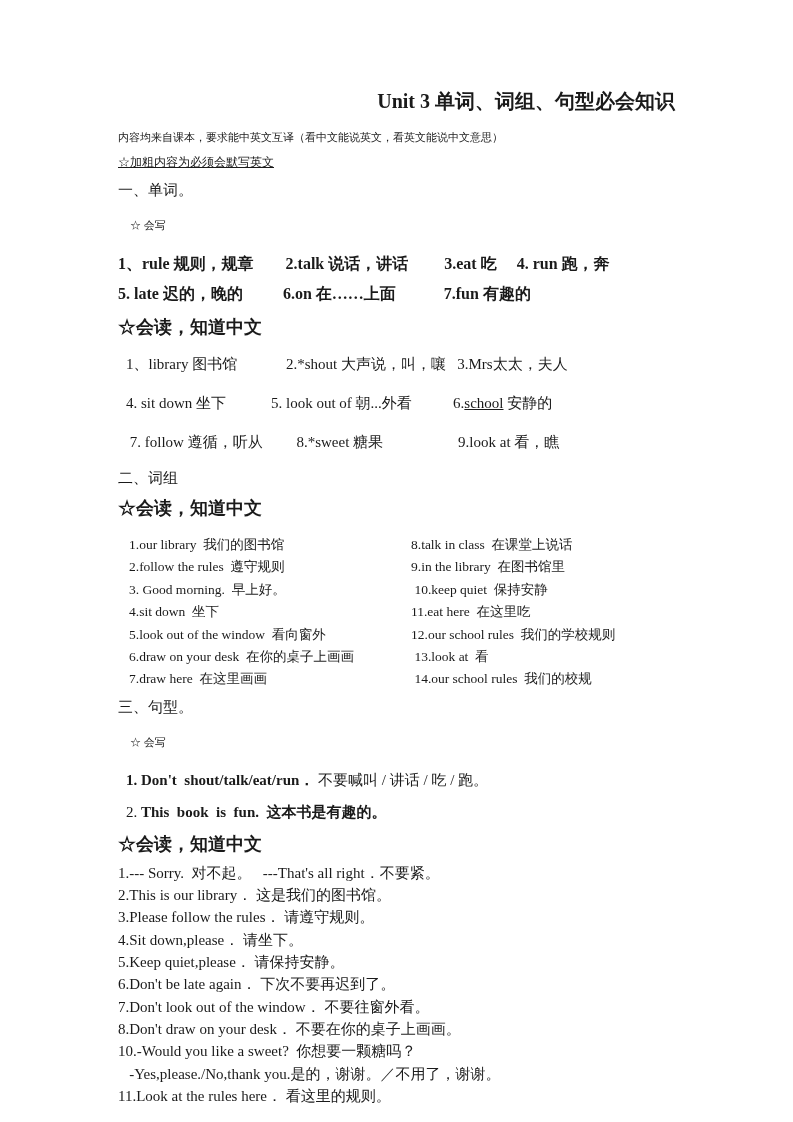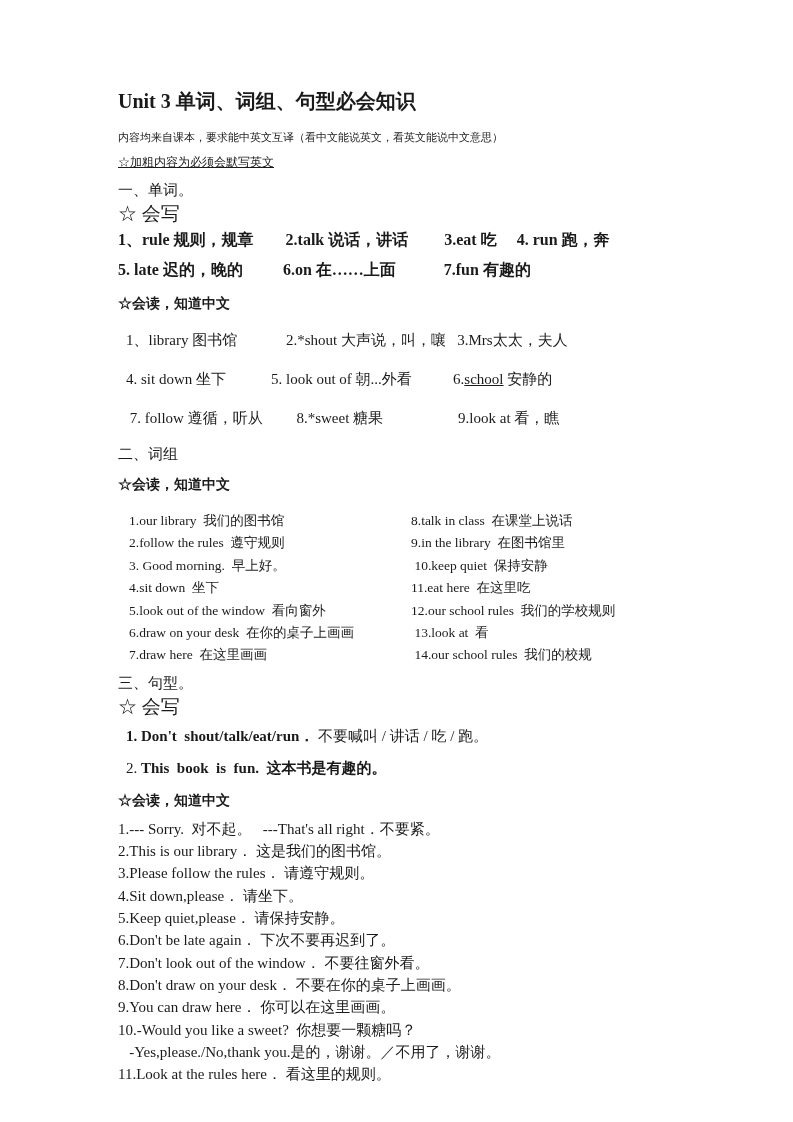--- a/index.html
+++ b/index.html
@@ -4,29 +4,29 @@
 <style>
   html,body { margin:0; padding:0; background:#8a8a8a; }
   .page {
     width:793px; height:1122px; margin:0 auto; background:#ffffff;
     box-sizing:border-box; padding:88px 118px 0 118px;
     font-family:"Liberation Serif","DejaVu Serif",serif;
     color:#1a1a1a; overflow:hidden;
   }
   .t { white-space:pre-wrap; }
   .doc-title {
-    font-size:20px; font-weight:bold; text-align:left;
+    font-size:20px; font-weight:bold; text-align:right;
     line-height:26px; margin:0 0 12px 0;
   }
   .intro { font-size:11px; line-height:23px; margin:0; }
   .note  { font-size:12px; line-height:23px; margin:2px 0 0 0; text-decoration:underline; }
   .sec-head { font-size:15px; line-height:24px; margin:4px 0 0 0; }
-  .star-label { font-size:19px; line-height:23px; margin:0; }
+  .star-label { font-size:11px; line-height:23px; margin:12px; }
   .word-bold { font-size:16px; font-weight:bold; line-height:30px; margin:0; }
-  .read-head { font-size:14px; font-weight:bold; line-height:27px; margin:5px 0 0 0; }
+  .read-head { font-size:18px; font-weight:bold; line-height:27px; margin:5px 0 0 0; }
   .lib-line { font-size:15px; line-height:31px; margin:8px; }
   .lib-line:first-of-type { margin-top:5px; }
   .u { text-decoration:underline; }
   .phrase-grid { display:flex; margin-top:12px;margin-left:11px; }
   .phrase-col-left  { width:282px; flex:none; }
   .phrase-col-right { flex:1; }
   .phrase-item { font-size:13.5px; line-height:22.4px; white-space:pre-wrap; }
   .bold-sent { font-size:15px; line-height:28px; margin:4px 0 0 0; padding-left:8px; }
   .bold-sent .b { font-weight:bold; }
   .sent-list { margin-top:4px; }
@@ -85,19 +85,18 @@
   <p class="read-head t">☆会读，知道中文</p>
   <div class="sent-list">
       <div class="sent-item t">1.--- Sorry.  对不起。   ---That's all right．不要紧。</div>
       <div class="sent-item t">2.This is our library． 这是我们的图书馆。</div>
       <div class="sent-item t">3.Please follow the rules． 请遵守规则。</div>
       <div class="sent-item t">4.Sit down,please． 请坐下。</div>
       <div class="sent-item t">5.Keep quiet,please． 请保持安静。</div>
       <div class="sent-item t">6.Don't be late again． 下次不要再迟到了。</div>
       <div class="sent-item t">7.Don't look out of the window． 不要往窗外看。</div>
       <div class="sent-item t">8.Don't draw on your desk． 不要在你的桌子上画画。</div>
-      <div class="sent-item t">9.You can draw here． 你可以在这里画画。</div>
       <div class="sent-item t">10.-Would you like a sweet?  你想要一颗糖吗？</div>
       <div class="sent-item t">   -Yes,please./No,thank you.是的，谢谢。／不用了，谢谢。</div>
       <div class="sent-item t">11.Look at the rules here． 看这里的规则。</div>
     </div>
 
 </div>
 
 </body></html>

